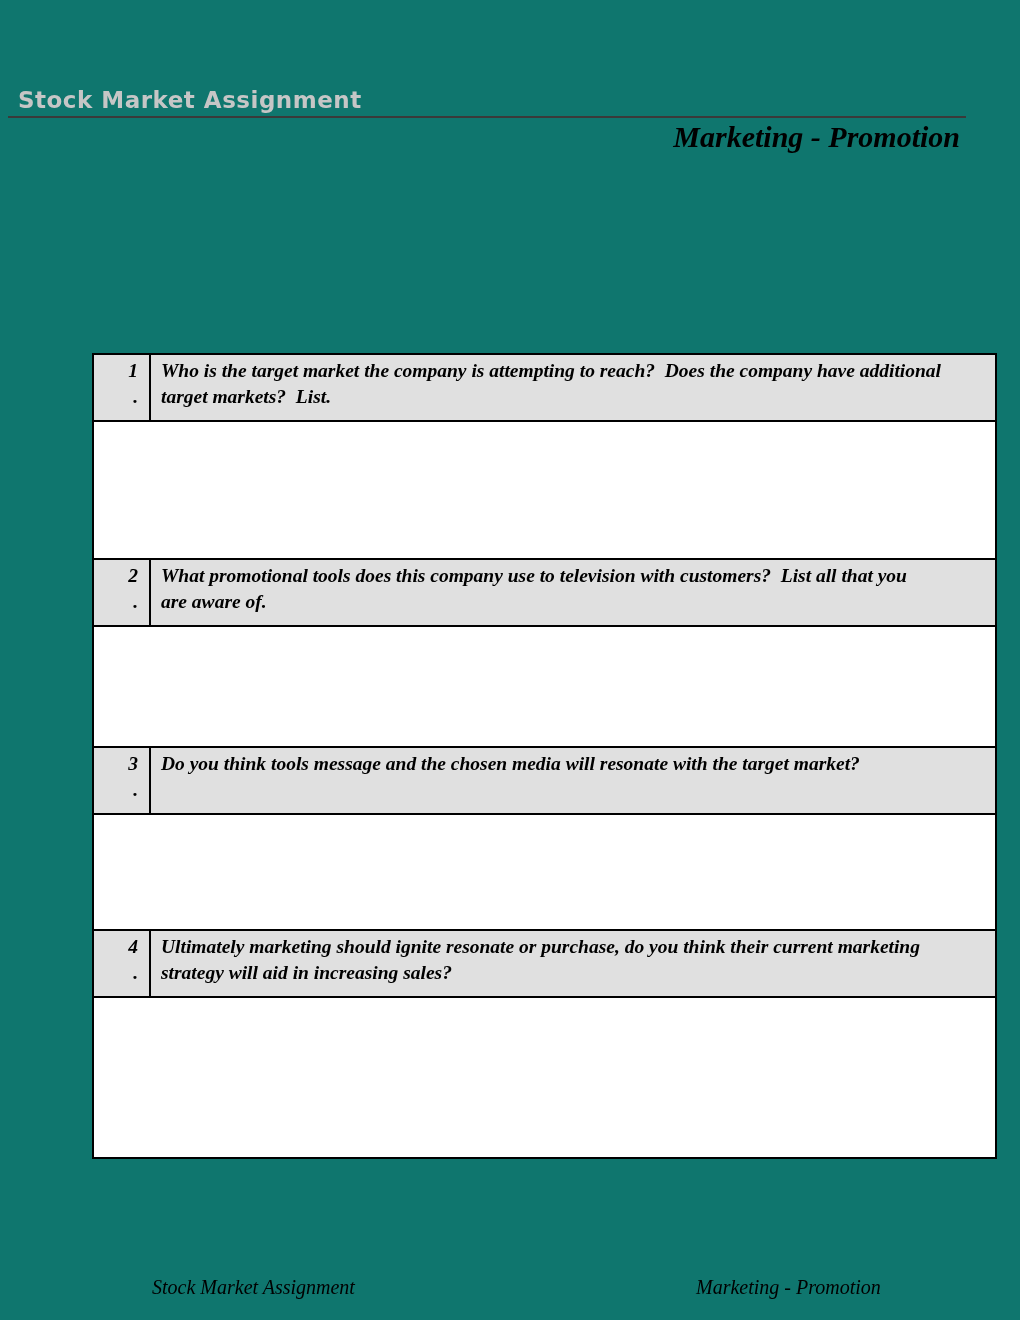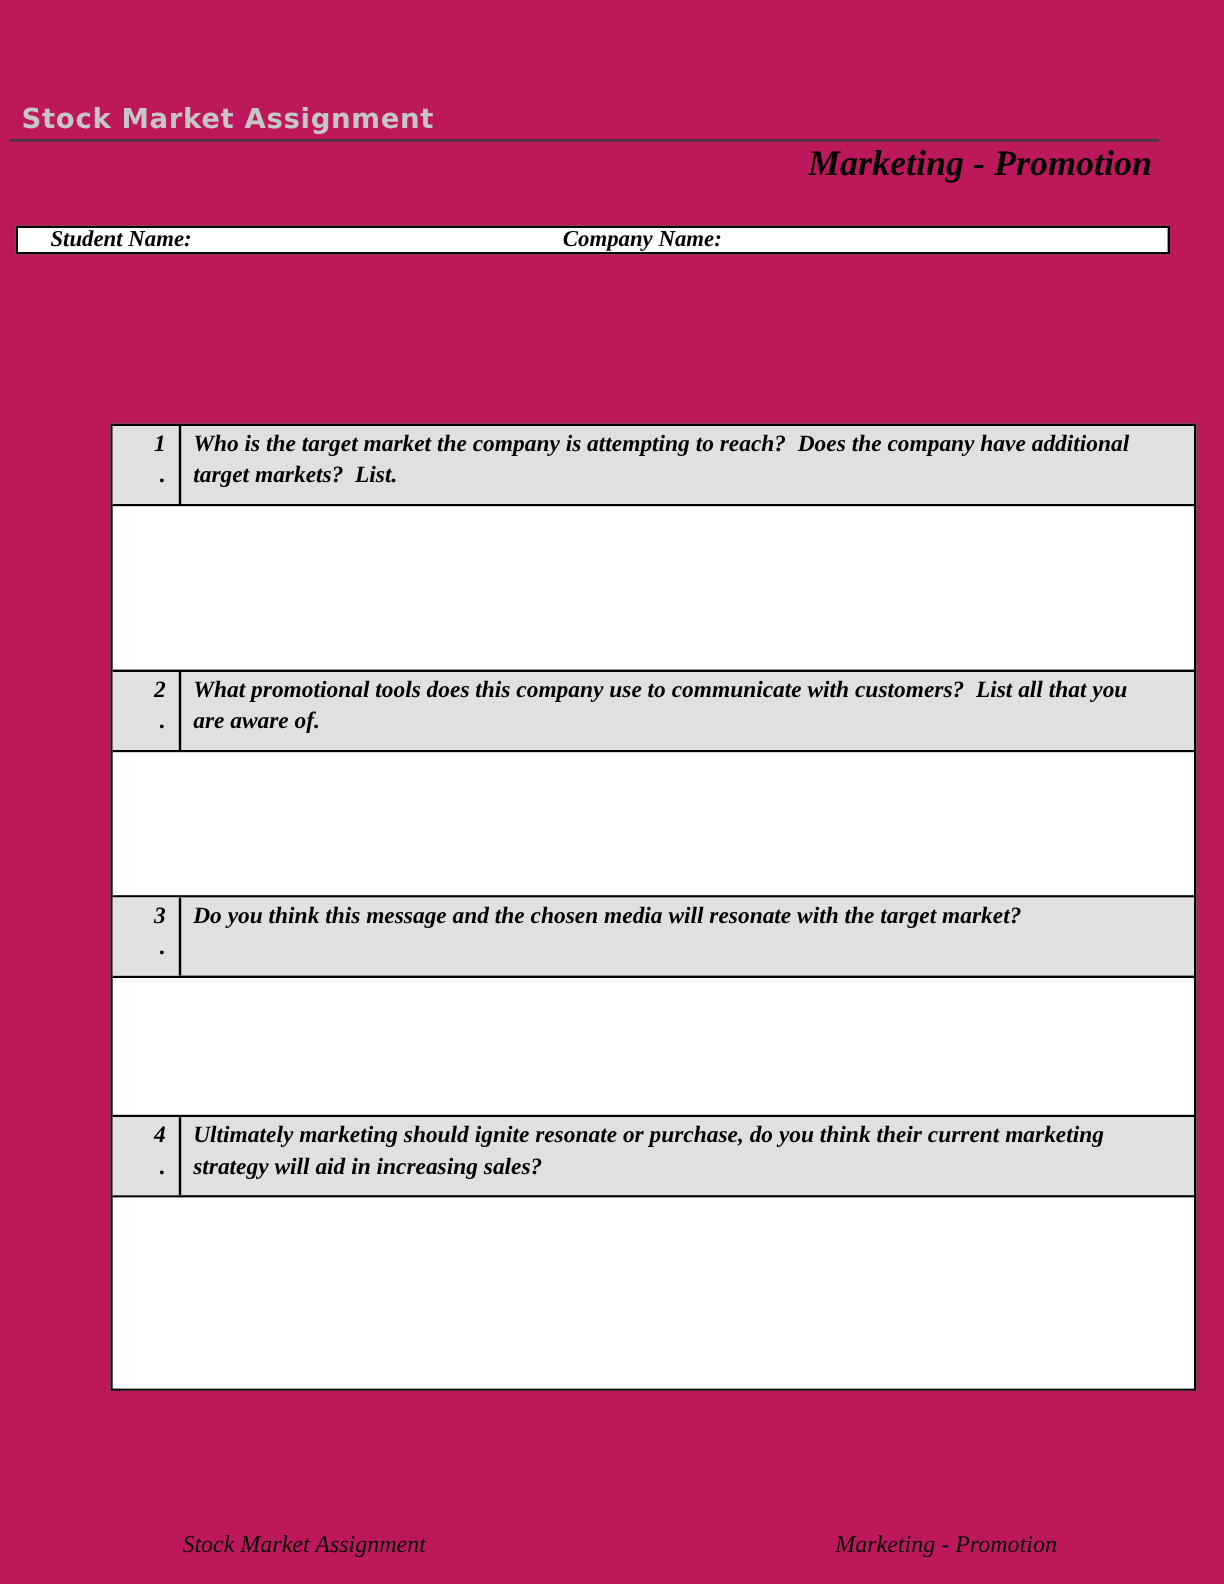--- a/index.html
+++ b/index.html
@@ -4,21 +4,21 @@
 <style>
   * { margin: 0; padding: 0; box-sizing: border-box; }
   html, body { background: #ffffff; }
   body {
     width: 1020px; height: 1320px;
     position: relative;
     font-family: "Liberation Serif", serif;
     color: #000;
     overflow: hidden;
   }
-  .page { position: absolute; inset: 0; background: #be185d; }
+  .page { position: absolute; inset: 0; background: #0f766e; }
 
   
   .header-title {
     position: absolute; left: 18px; top: 87px;
     font-family: "DejaVu Sans", "Liberation Sans", sans-serif;
     font-weight: bold; font-size: 23px; letter-spacing: 0.5px;
     color: #c6c6c6;
     white-space: nowrap;
   }
   .header-rule {
@@ -112,56 +112,50 @@
 </style>
 </head>
 <body>
 
 <div class="page">
 
   <div class="header-title">Stock Market Assignment</div>
   <div class="header-rule"></div>
   <div class="doc-title">Marketing - Promotion</div>
 
-  <div class="name-box">
-    <span class="label label-student">Student Name:</span>
-    <span class="field-space field-student"></span>
-    <span class="label label-company">Company Name:</span>
-    <span class="field-space field-company"></span>
-  </div>
 
 
   <div class="q-table">
 
     <div class="qrow">
       <div class="num-cell">
         <span>1</span>
         <span>.</span>
       </div>
       <div class="q-cell">Who is the target market the company is attempting to reach?  Does the company have additional
 target markets?  List.</div>
     </div>
     <div class="arow a1"></div>
 
     <div class="qrow">
       <div class="num-cell">
         <span>2</span>
         <span>.</span>
       </div>
-      <div class="q-cell">What promotional tools does this company use to communicate with customers?  List all that you
+      <div class="q-cell">What promotional tools does this company use to television with customers?  List all that you
 are aware of.</div>
     </div>
     <div class="arow a2"></div>
 
     <div class="qrow">
       <div class="num-cell">
         <span>3</span>
         <span>.</span>
       </div>
-      <div class="q-cell">Do you think this message and the chosen media will resonate with the target market?</div>
+      <div class="q-cell">Do you think tools message and the chosen media will resonate with the target market?</div>
     </div>
     <div class="arow a3"></div>
 
     <div class="qrow">
       <div class="num-cell">
         <span>4</span>
         <span>.</span>
       </div>
       <div class="q-cell">Ultimately marketing should ignite resonate or purchase, do you think their current marketing
 strategy will aid in increasing sales?</div>

